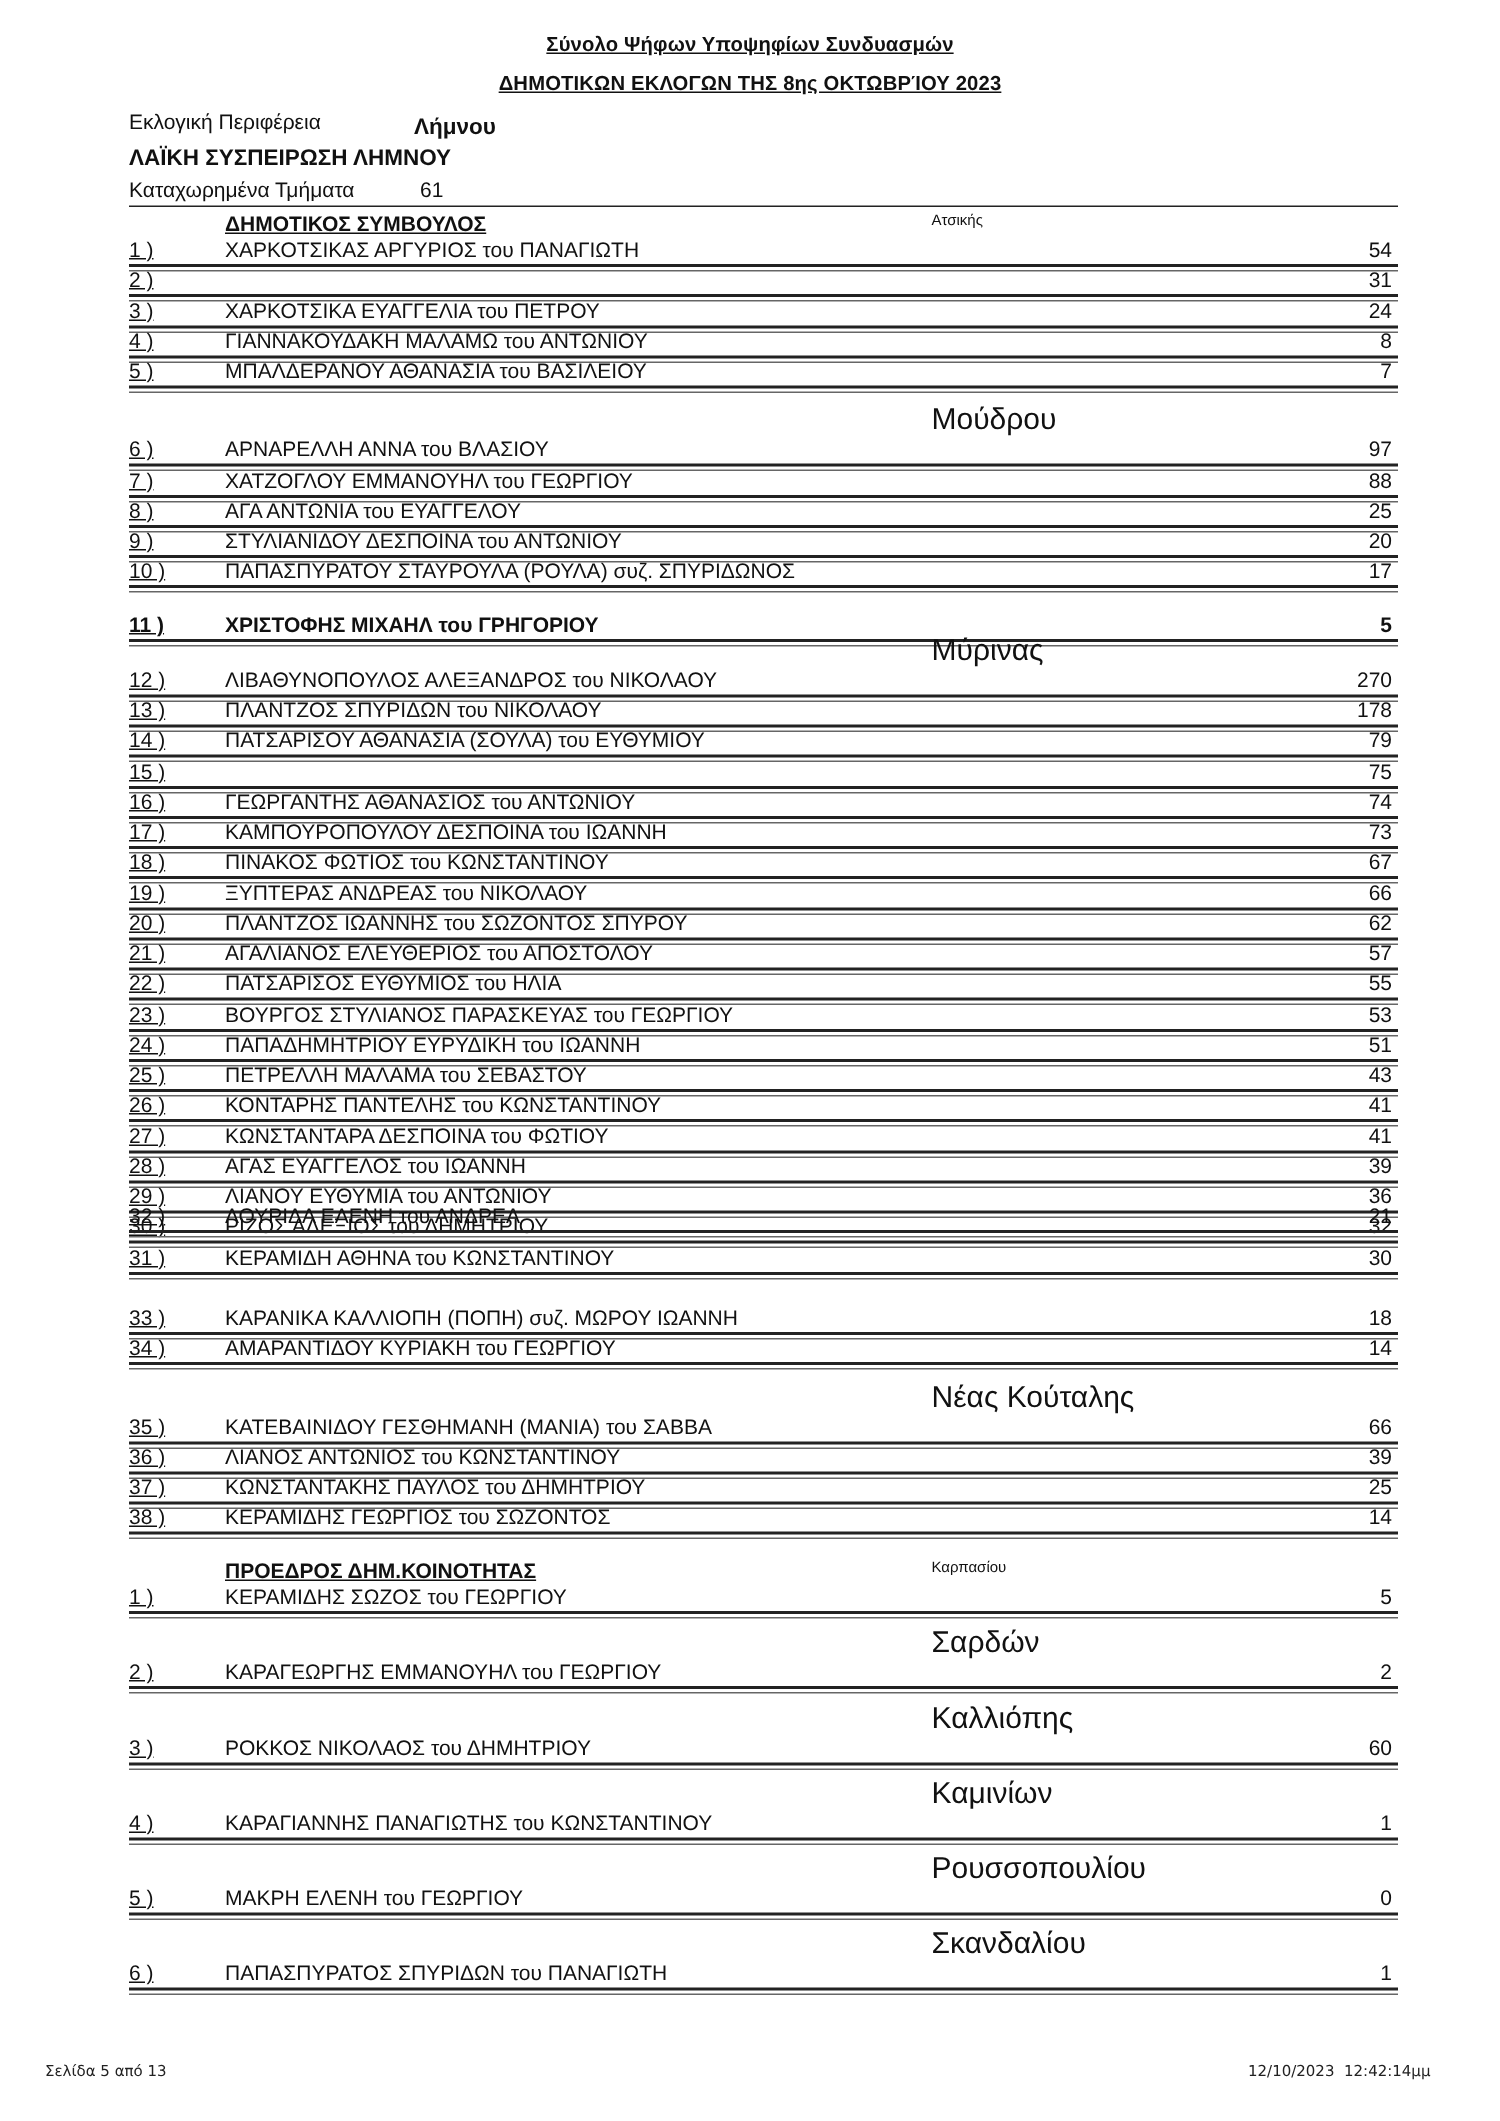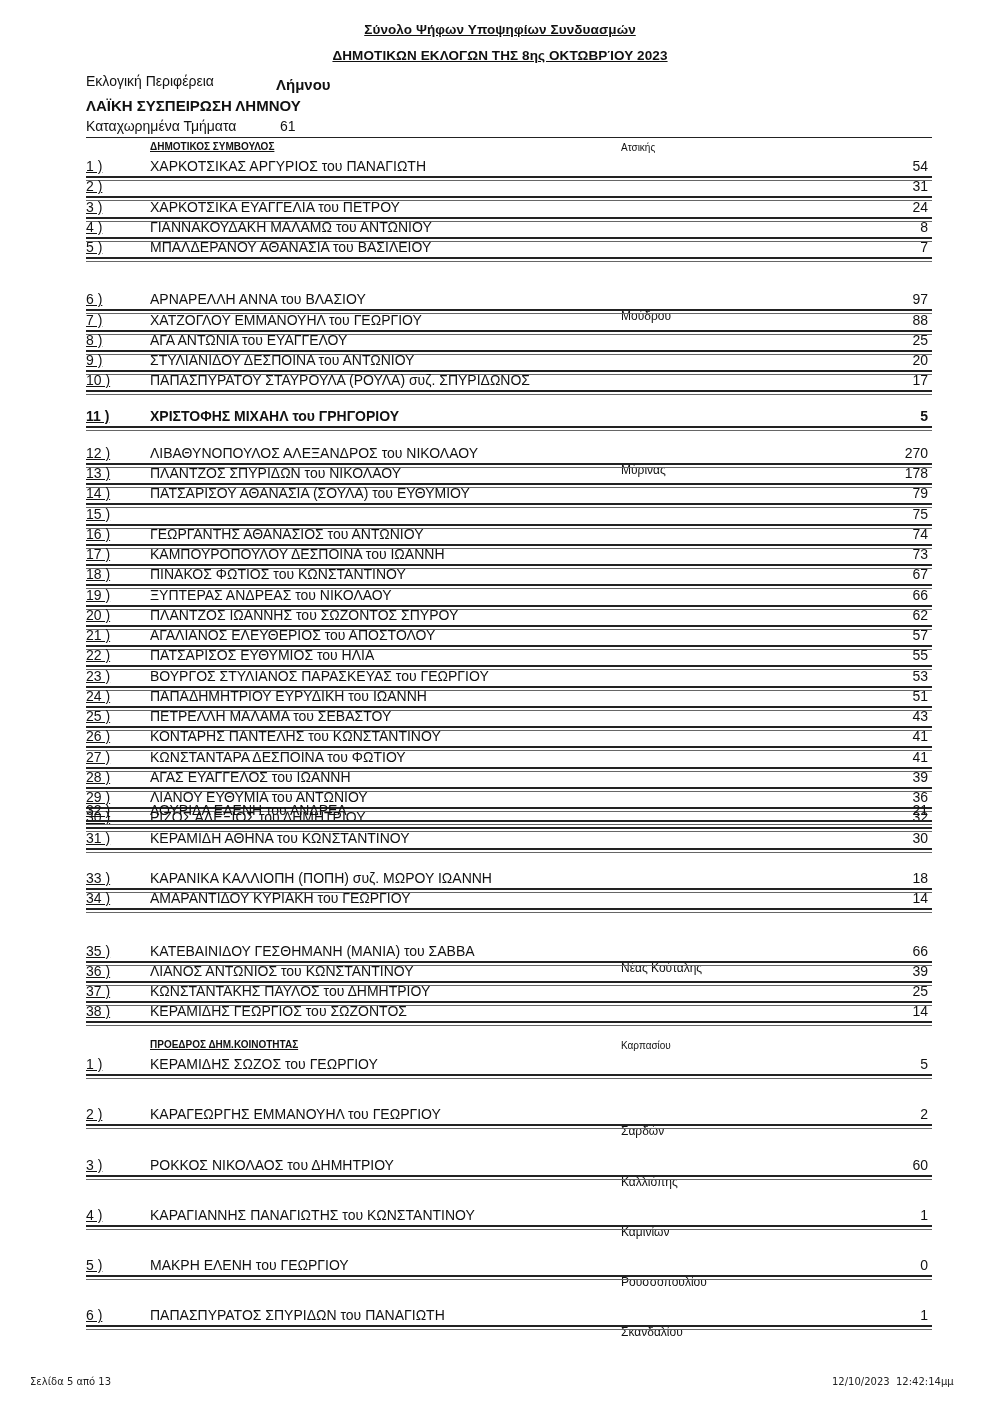--- a/index.html
+++ b/index.html
@@ -6,23 +6,23 @@
     body { width: 1000px; height: 1414px; position: relative; overflow: hidden;
            font-family: "Liberation Sans", sans-serif; color: #111; }
     .title1, .title2 { position: absolute; left: 0; width: 1000px; text-align: center;
            font-weight: bold; font-size: 13.5px; text-decoration: underline; letter-spacing: 0.1px; }
     .title1 { top: 22px; }
     .title2 { top: 48px; }
     .meta { position: absolute; font-size: 14px; }
     .meta.b { font-weight: bold; font-size: 15px; }
     .hr { position: absolute; left: 86px; width: 846px; border-top: 1.5px solid #222; height: 0; }
     .section-head { position: absolute; left: 86px; width: 846px; height: 18px; }
-    .section-head .label { position: absolute; left: 64px; top: 1px; font-weight: bold; font-size: 10px; text-decoration: underline; }
+    .section-head .label { position: absolute; left: 64px; top: 1px; font-weight: bold; font-size: 14px; text-decoration: underline; }
     .section-head .district { position: absolute; left: 535px; top: 2px; font-size: 10px; }
-    .district-label { position: absolute; left: 621px; font-size: 12px; margin-top: 40px; }
+    .district-label { position: absolute; left: 621px; font-size: 20px; }
     .row { position: absolute; left: 86px; width: 846px; height: 20px; border-bottom: 2px solid #222; }
     .row::after { content: ""; position: absolute; left: 0; right: 0; bottom: -5px; border-bottom: 0.8px solid #666; }
     .row .num { position: absolute; left: 0; top: 2px; font-size: 14px; text-decoration: underline; }
     .row .name { position: absolute; left: 64px; top: 2px; font-size: 14px; white-space: nowrap; }
     .row .votes { position: absolute; right: 4px; top: 2px; font-size: 14px; }
     .footer { position: absolute; top: 1376px; font-size: 10px; font-family: "DejaVu Sans", sans-serif; color: #222; }
   </style>
 </head>
 <body>
 

